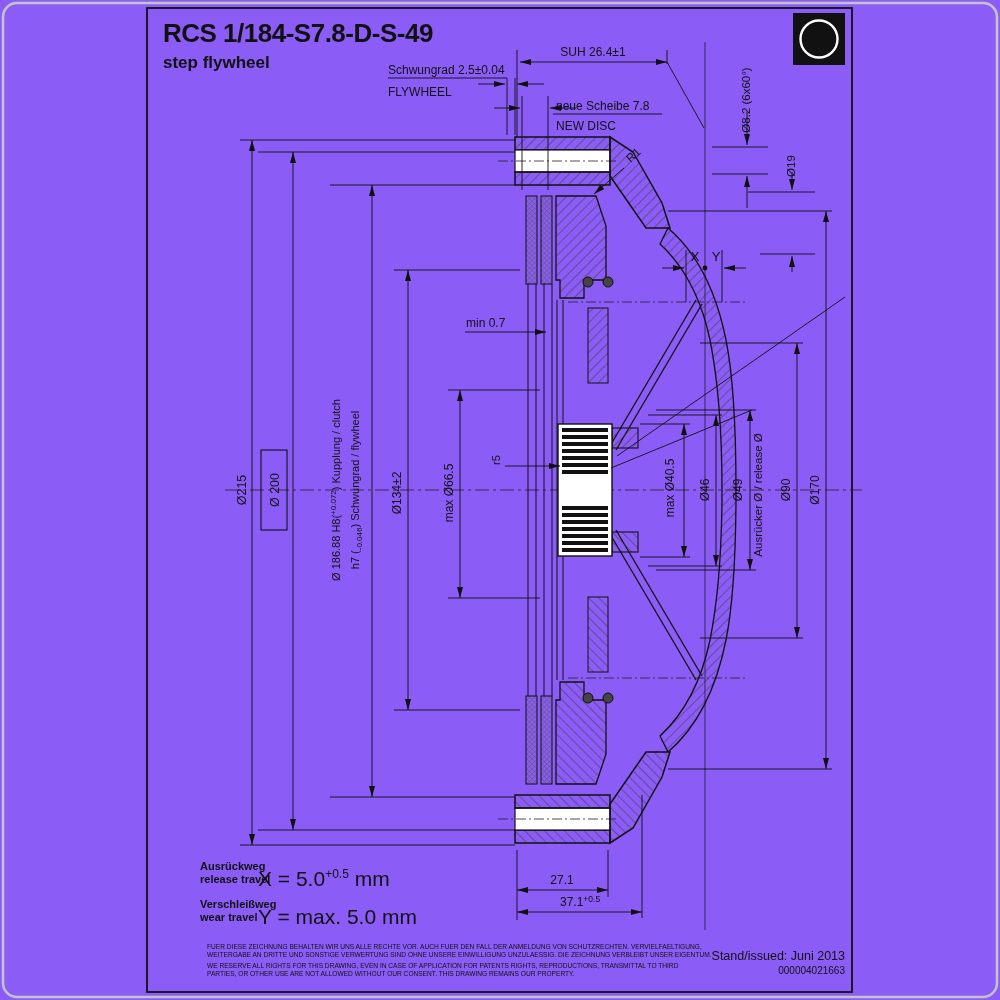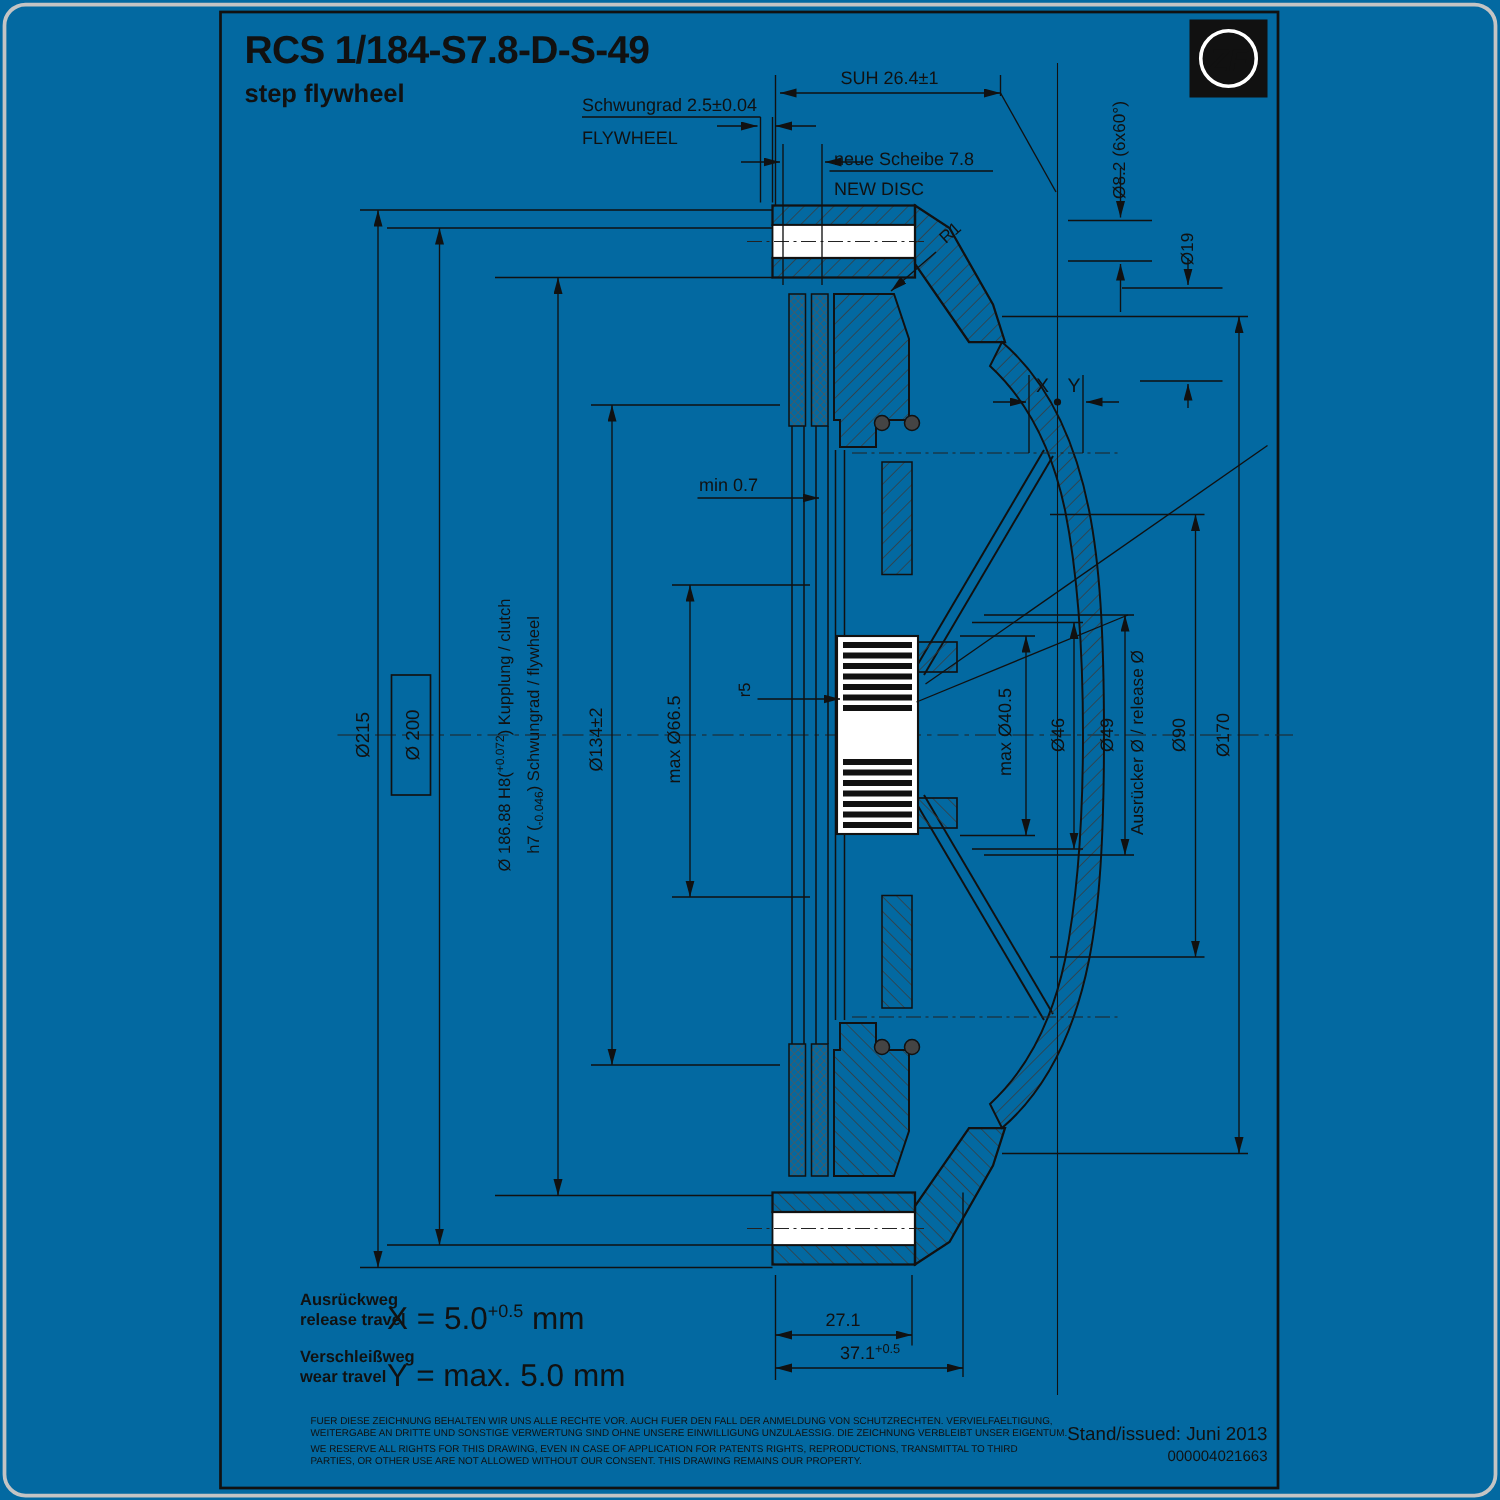--- a/index.html
+++ b/index.html
@@ -1,17 +1,17 @@
 <!DOCTYPE html>
 <html><head>
 <meta charset="utf-8">
 <style>
   html,body{margin:0;padding:0;background:#fff;}
   body{font-family:"Liberation Sans",sans-serif;}
-  .sheet{position:relative;width:1000px;height:1000px;background:#0369a1;}
+  .sheet{position:relative;width:1000px;height:1000px;background:#8b5cf6;}
   svg text{fill:#111;}
   .dimtxt{font-size:12px;}
   .thin{stroke:#111;stroke-width:0.9;fill:none;}
 </style>
 </head>
 <body>
 <div class="sheet">
 
 
 

